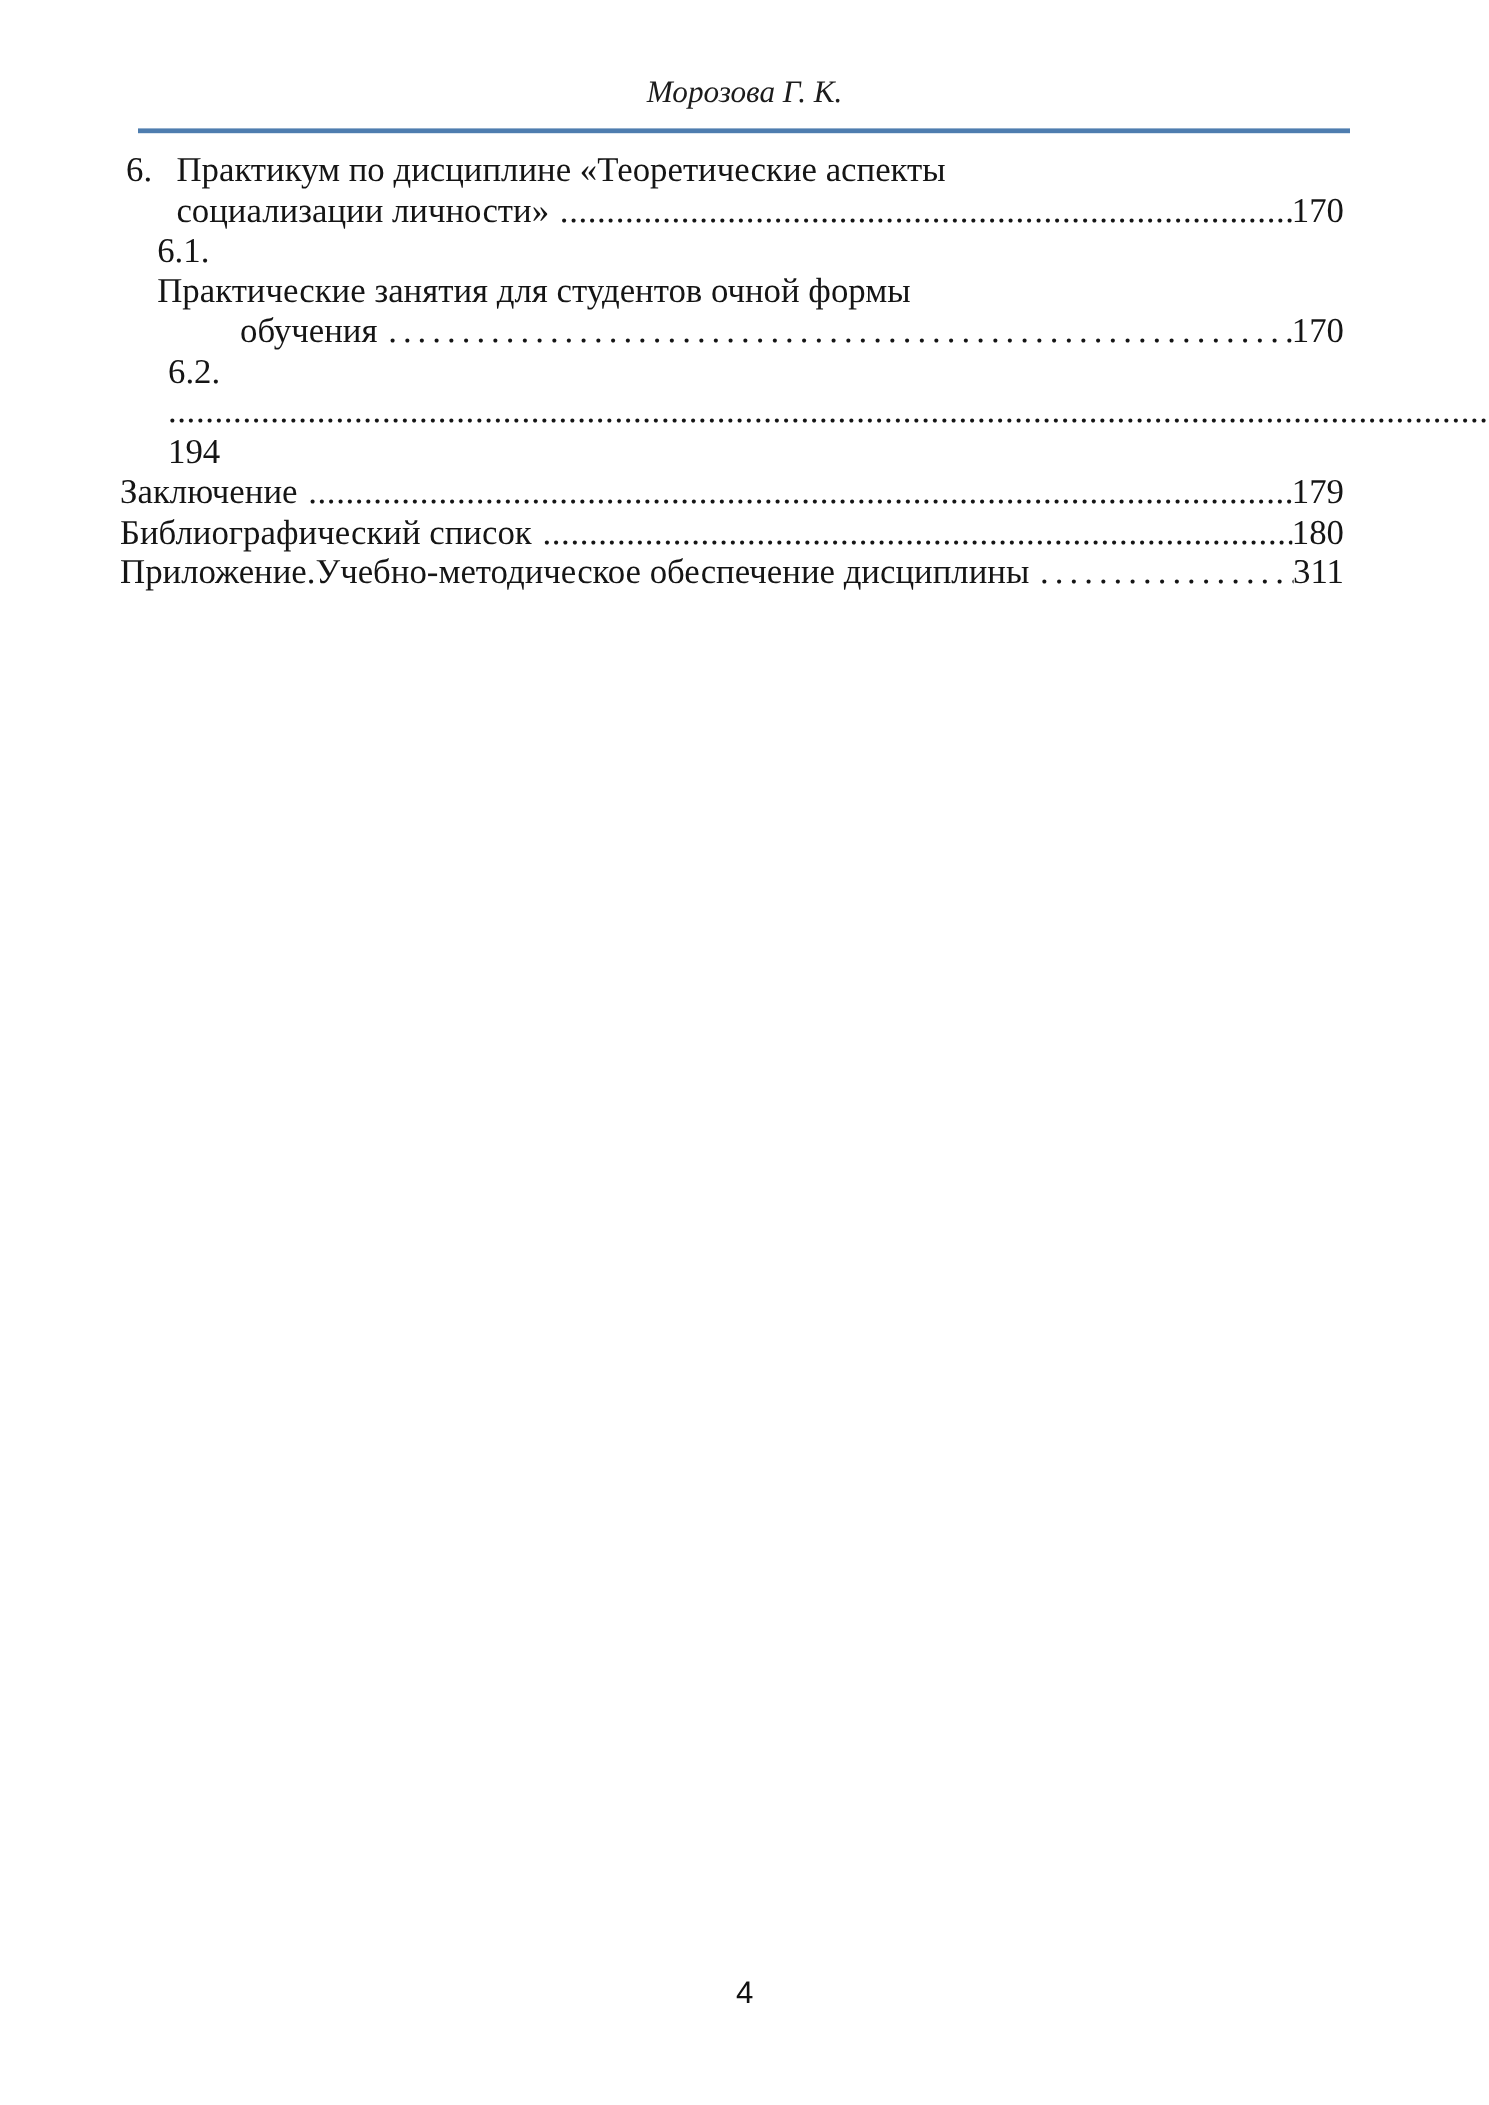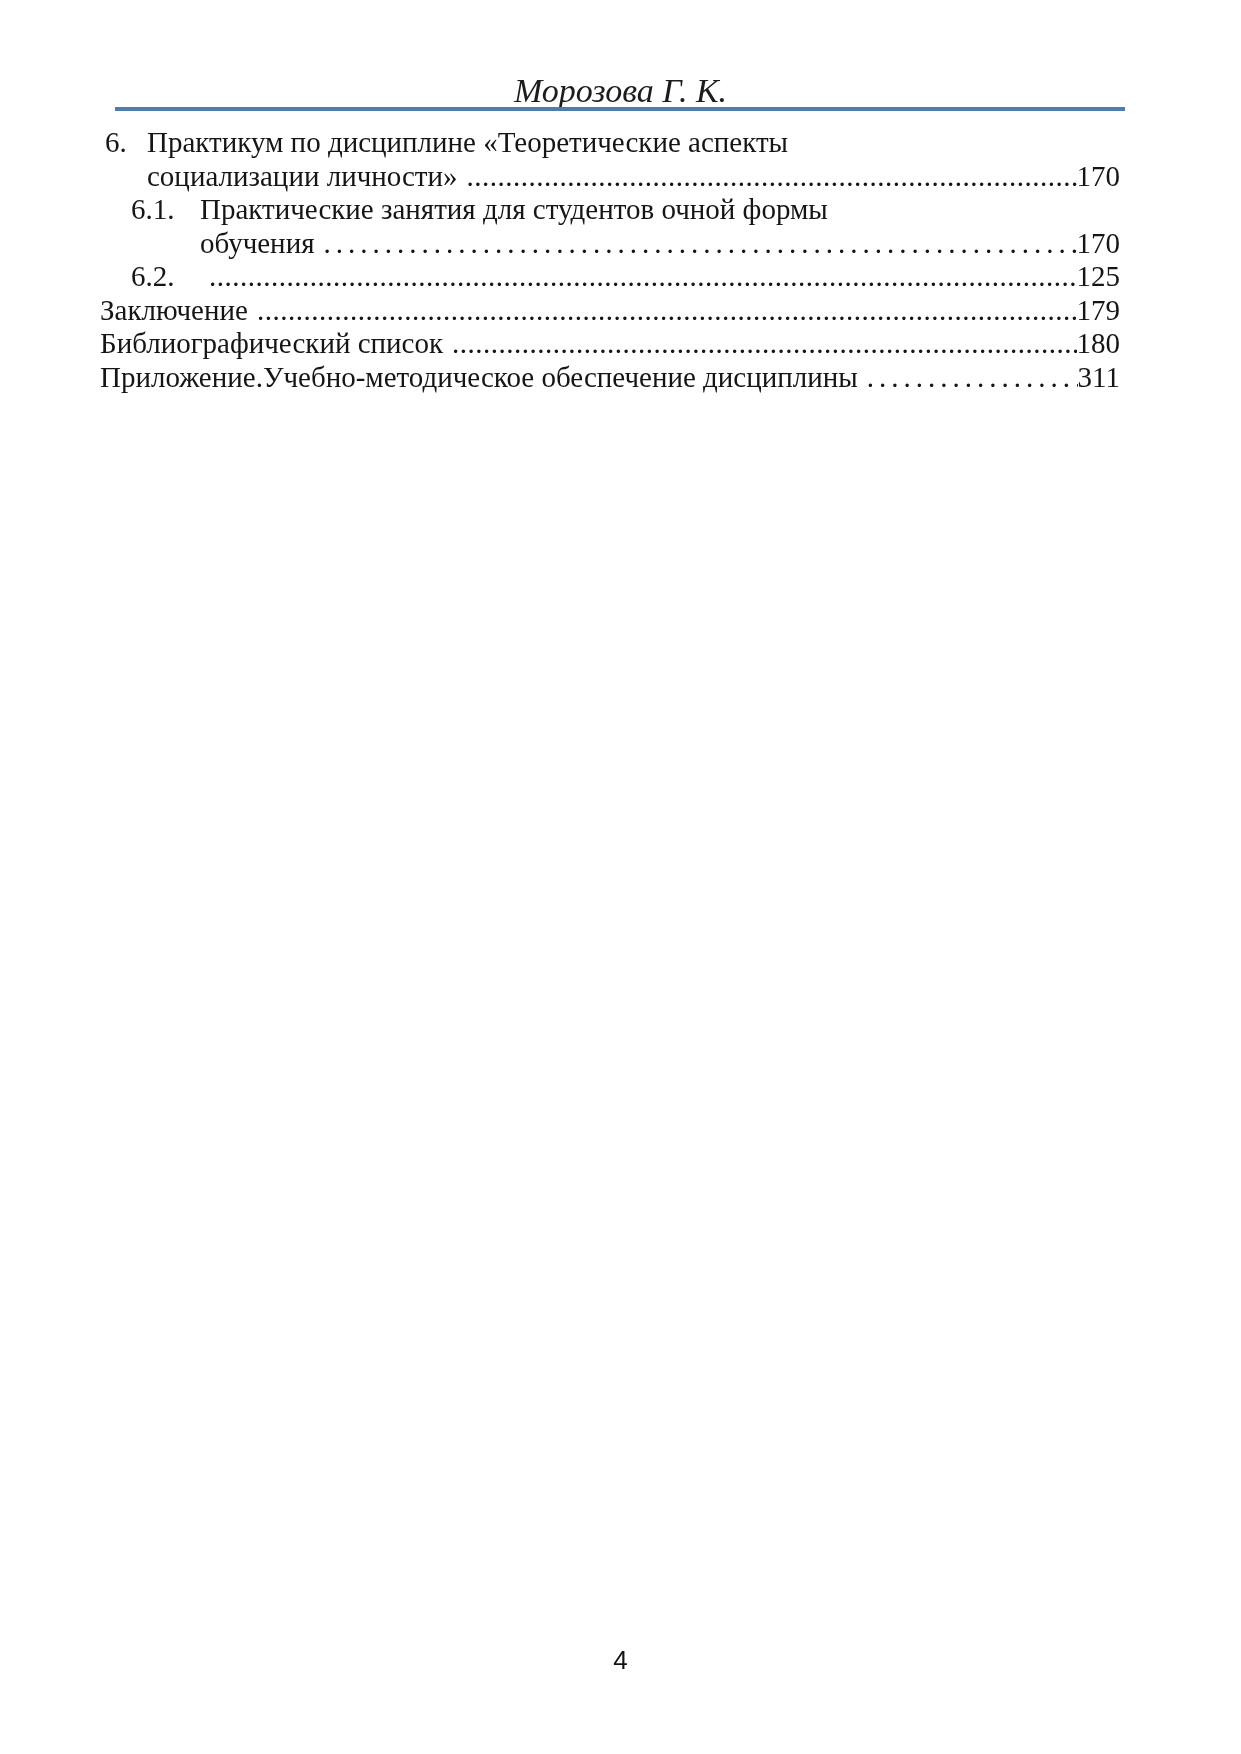--- a/index.html
+++ b/index.html
@@ -11,26 +11,26 @@
     position: relative;
     width: 1241px;
     height: 1754px;
     background: #ffffff;
     font-family: "Liberation Serif", serif;
     color: #151515;
     overflow: hidden;
   }
   .running-header {
     position: absolute;
-    top: 76px;
+    top: 62px;
     left: 0;
     width: 100%;
     text-align: center;
     font-style: italic;
-    font-size: 34px;
+    font-size: 26px;
     line-height: 30px;
     color: #1c1c1c;
   }
   .header-rule {
     position: absolute;
     top: 107px;
     left: 115px;
     width: 1010px;
     height: 4px;
     background: #4e7daf;
@@ -49,21 +49,21 @@
     white-space: pre;
   }
   .num {
     flex: 0 0 auto;
     display: inline-block;
   }
   .num-w1 { width: 42px; }
   .num-w2 { width: 69px; }
   .ind-1 { padding-left: 5px;  }
   .ind-2 { padding-left: 47px; }
-  .ind-3 { padding-left: 31px; }
+  .ind-3 { padding-left: 31px; flex-direction: column; }
   .ind-4 { padding-left: 100px; }
   .txt { flex: 0 0 auto; }
   .bold { font-weight: normal; }
   .leader {
     flex: 1 1 auto;
     min-width: 0;
     overflow: hidden;
     white-space: nowrap;
     margin-left: 9px;
     letter-spacing: 0.5px;
@@ -112,21 +112,21 @@
 
     <div class="toc-line ind-4">
       <span class="txt">обучения</span>
       <span class="leader leader-wide">............................................................................................................................................................................................................................................................................................................</span>
       <span class="pg">170</span>
     </div>
 
     <div class="toc-line ind-3">
       <span class="num num-w2">6.2.</span>
       <span class="leader">............................................................................................................................................................................................................................................................................................................</span>
-      <span class="pg">125</span>
+      <span class="pg">194</span>
     </div>
 
     <div class="toc-line">
       <span class="txt bold">Заключение</span>
       <span class="leader">............................................................................................................................................................................................................................................................................................................</span>
       <span class="pg">179</span>
     </div>
 
     <div class="toc-line">
       <span class="txt bold">Библиографический список</span>

